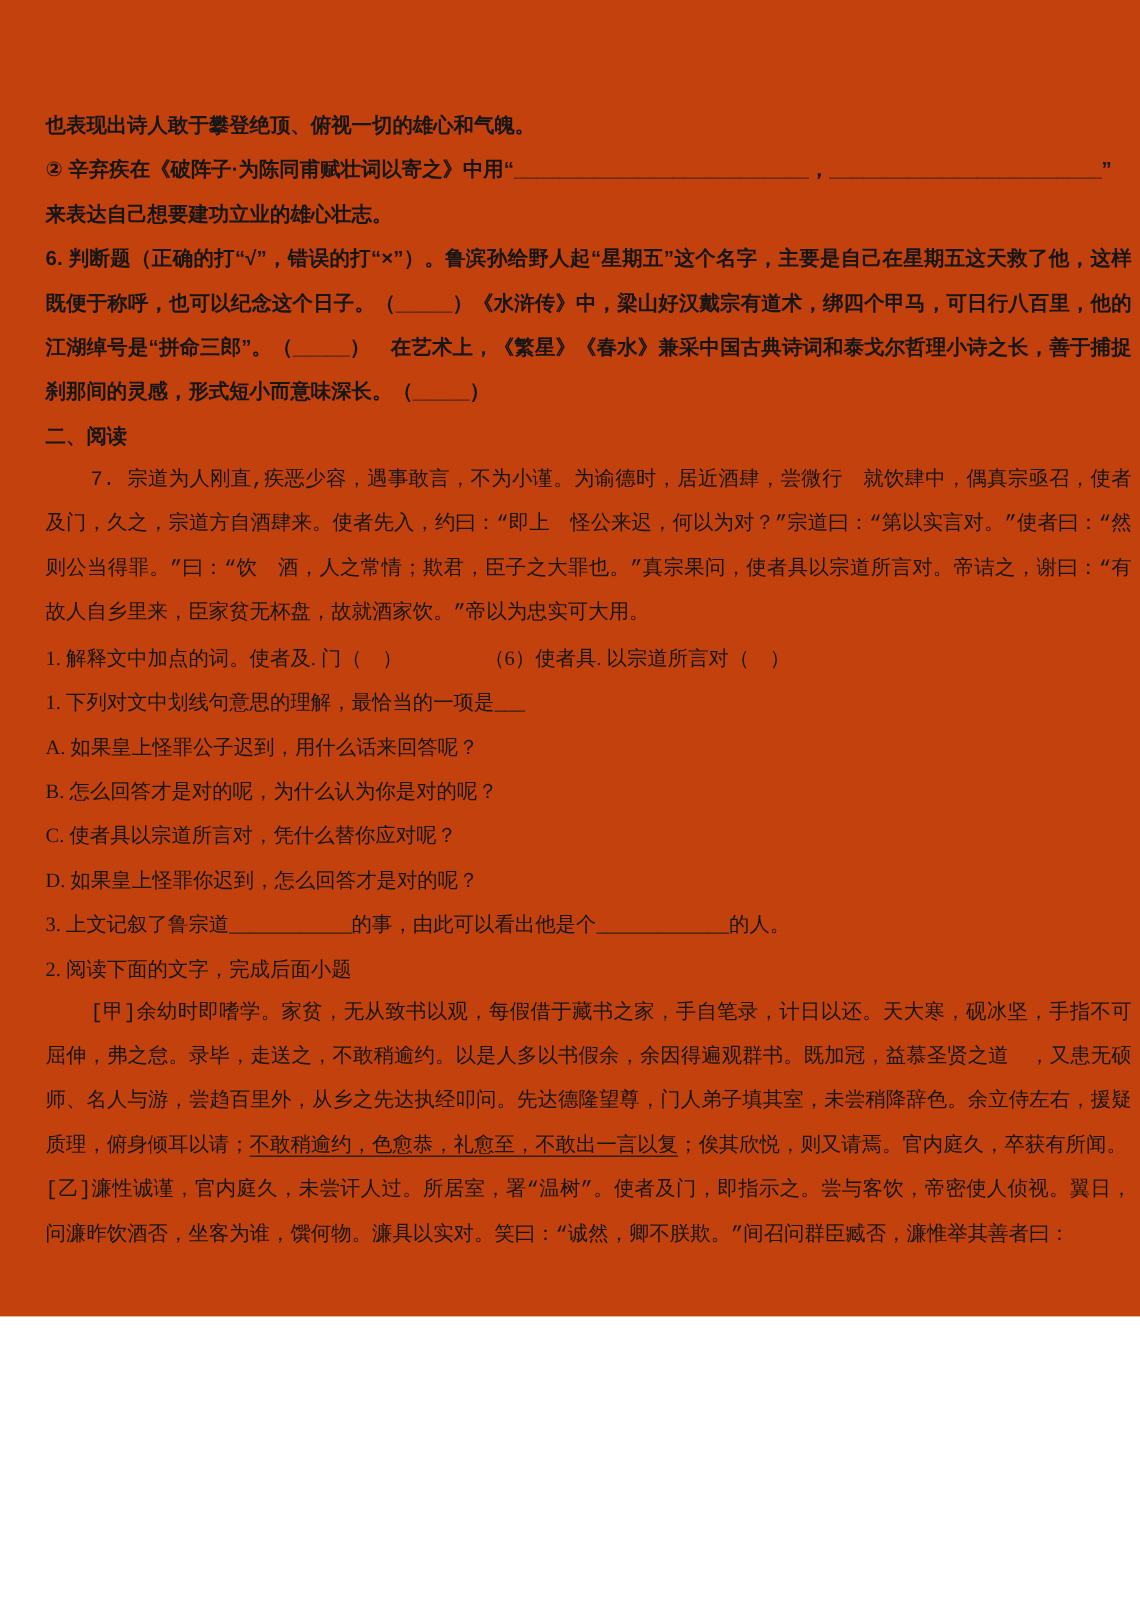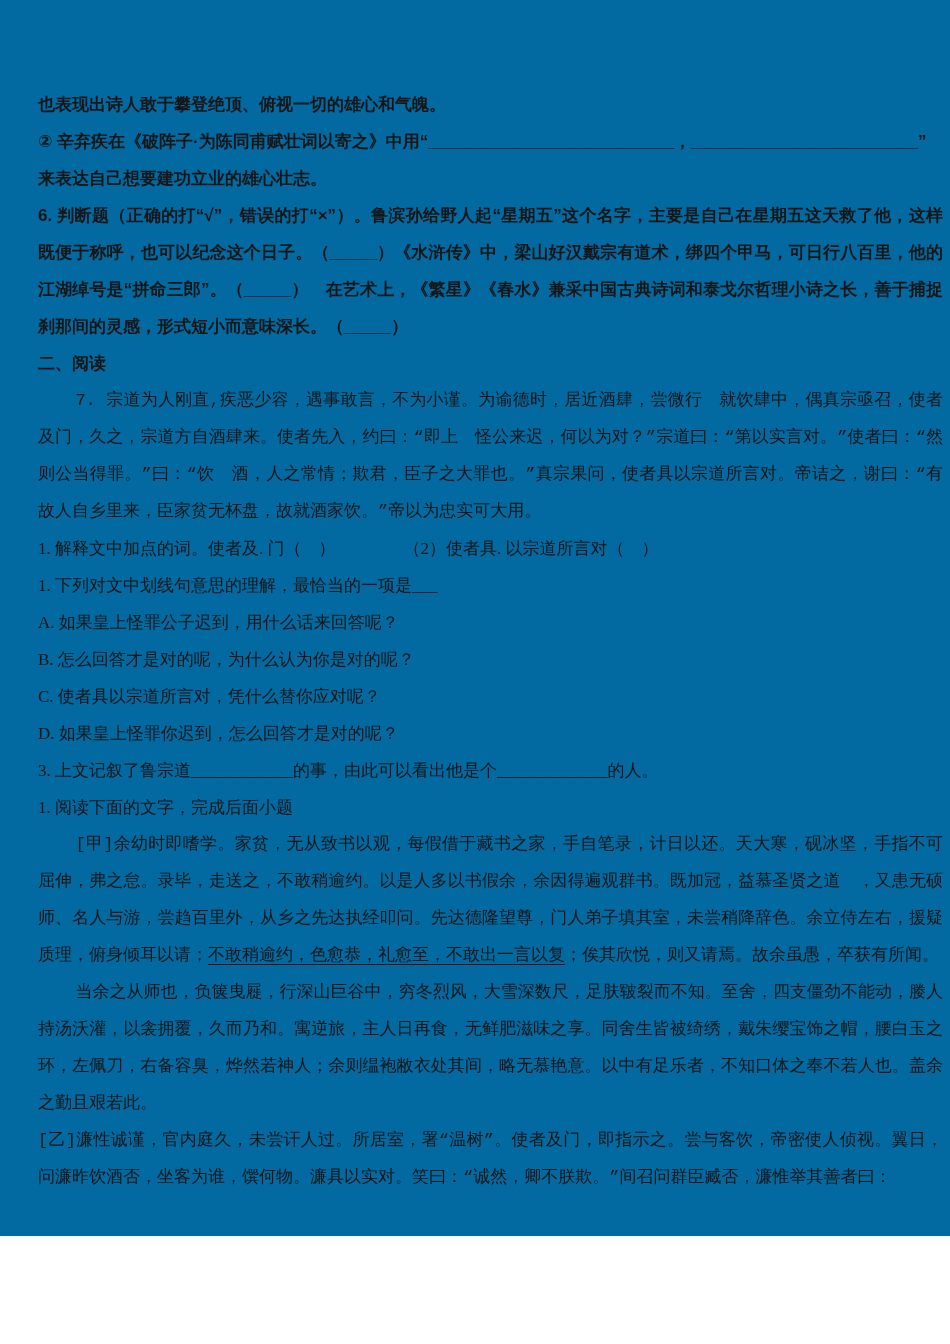--- a/index.html
+++ b/index.html
@@ -8,23 +8,23 @@
     background: #ffffff;
   }
   body {
     width: 950px;
     height: 1344px;
     overflow: hidden;
   }
   .page {
     box-sizing: border-box;
     width: 950px;
-    height: 1236px;
+    height: 1097px;
     padding: 86px 7px 0 38px;
-    background: #0369a1;
+    background: #c2410c;
     color: #161616;
   }
   .page p {
     margin: 0;
     font-size: 17px;
     line-height: 37px;
     text-align: justify;
     word-break: break-all;
   }
   
@@ -54,25 +54,24 @@
 <body>
 
 <div class="page">
   <main>
       <p class="hei"><span>也表现出诗人敢于攀登绝顶、俯视一切的雄心和气魄。</span></p>
       <p class="hei"><span>② 辛弃疾在《破阵子·为陈同甫赋壮词以寄之》中用“__________________________，________________________”</span></p>
       <p class="hei"><span>来表达自己想要建功立业的雄心壮志。</span></p>
       <p class="hei"><span>6. 判断题（正确的打“√”，错误的打“×”）。鲁滨孙给野人起“星期五”这个名字，主要是自己在星期五这天救了他，这样既便于称呼，也可以纪念这个日子。（_____）《水浒传》中，梁山好汉戴宗有道术，绑四个甲马，可日行八百里，他的江湖绰号是“拼命三郎”。（_____）　在艺术上，《繁星》《春水》兼采中国古典诗词和泰戈尔哲理小诗之长，善于捕捉刹那间的灵感，形式短小而意味深长。（_____）</span></p>
       <p class="hei"><span>二、阅读</span></p>
       <p class="kai indent"><span>7. 宗道为人刚直,疾恶少容，遇事敢言，不为小谨。为谕德时，居近酒肆，尝微行　就饮肆中，偶真宗亟召，使者及门，久之，宗道方自酒肆来。使者先入，约曰：“即上　怪公来迟，何以为对？”宗道曰：“第以实言对。”使者曰：“然则公当得罪。”曰：“饮　酒，人之常情；欺君，臣子之大罪也。”真宗果问，使者具以宗道所言对。帝诘之，谢曰：“有故人自乡里来，臣家贫无杯盘，故就酒家饮。”帝以为忠实可大用。</span></p>
-      <p class="song"><span>1. 解释文中加点的词。使者及. 门（　）　　　　（2）使者具. 以宗道所言对（　）</span></p>
+      <p class="song"><span>1. 解释文中加点的词。使者及. 门（　）　　　　（6）使者具. 以宗道所言对（　）</span></p>
       <p class="song"><span>1. 下列对文中划线句意思的理解，最恰当的一项是___</span></p>
       <p class="song"><span>A. 如果皇上怪罪公子迟到，用什么话来回答呢？</span></p>
       <p class="song"><span>B. 怎么回答才是对的呢，为什么认为你是对的呢？</span></p>
       <p class="song"><span>C. 使者具以宗道所言对，凭什么替你应对呢？</span></p>
       <p class="song"><span>D. 如果皇上怪罪你迟到，怎么回答才是对的呢？</span></p>
       <p class="song"><span>3. 上文记叙了鲁宗道____________的事，由此可以看出他是个_____________的人。</span></p>
-      <p class="song"><span>1. 阅读下面的文字，完成后面小题</span></p>
-      <p class="kai indent"><span>[甲]余幼时即嗜学。家贫，无从致书以观，每假借于藏书之家，手自笔录，计日以还。天大寒，砚冰坚，手指不可屈伸，弗之怠。录毕，走送之，不敢稍逾约。以是人多以书假余，余因得遍观群书。既加冠，益慕圣贤之道　，又患无硕师、名人与游，尝趋百里外，从乡之先达执经叩问。先达德隆望尊，门人弟子填其室，未尝稍降辞色。余立侍左右，援疑质理，俯身倾耳以请；</span><span class="u">不敢稍逾约，色愈恭，礼愈至，不敢出一言以复</span><span>；俟其欣悦，则又请焉。故余虽愚，卒获有所闻。</span></p>
-      <p class="kai indent"><span>当余之从师也，负箧曳屣，行深山巨谷中，穷冬烈风，大雪深数尺，足肤皲裂而不知。至舍，四支僵劲不能动，媵人持汤沃灌，以衾拥覆，久而乃和。寓逆旅，主人日再食，无鲜肥滋味之享。同舍生皆被绮绣，戴朱缨宝饰之帽，腰白玉之环，左佩刀，右备容臭，烨然若神人；余则缊袍敝衣处其间，略无慕艳意。以中有足乐者，不知口体之奉不若人也。盖余之勤且艰若此。</span></p>
+      <p class="song"><span>2. 阅读下面的文字，完成后面小题</span></p>
+      <p class="kai indent"><span>[甲]余幼时即嗜学。家贫，无从致书以观，每假借于藏书之家，手自笔录，计日以还。天大寒，砚冰坚，手指不可屈伸，弗之怠。录毕，走送之，不敢稍逾约。以是人多以书假余，余因得遍观群书。既加冠，益慕圣贤之道　，又患无硕师、名人与游，尝趋百里外，从乡之先达执经叩问。先达德隆望尊，门人弟子填其室，未尝稍降辞色。余立侍左右，援疑质理，俯身倾耳以请；</span><span class="u">不敢稍逾约，色愈恭，礼愈至，不敢出一言以复</span><span>；俟其欣悦，则又请焉。官内庭久，卒获有所闻。</span></p>
       <p class="kai"><span>[乙]濂性诚谨，官内庭久，未尝讦人过。所居室，署“温树”。使者及门，即指示之。尝与客饮，帝密使人侦视。翼日，问濂昨饮酒否，坐客为谁，馔何物。濂具以实对。笑曰：“诚然，卿不朕欺。”间召问群臣臧否，濂惟举其善者曰：</span></p>
     </main>
 </div>
 
 </body></html>

